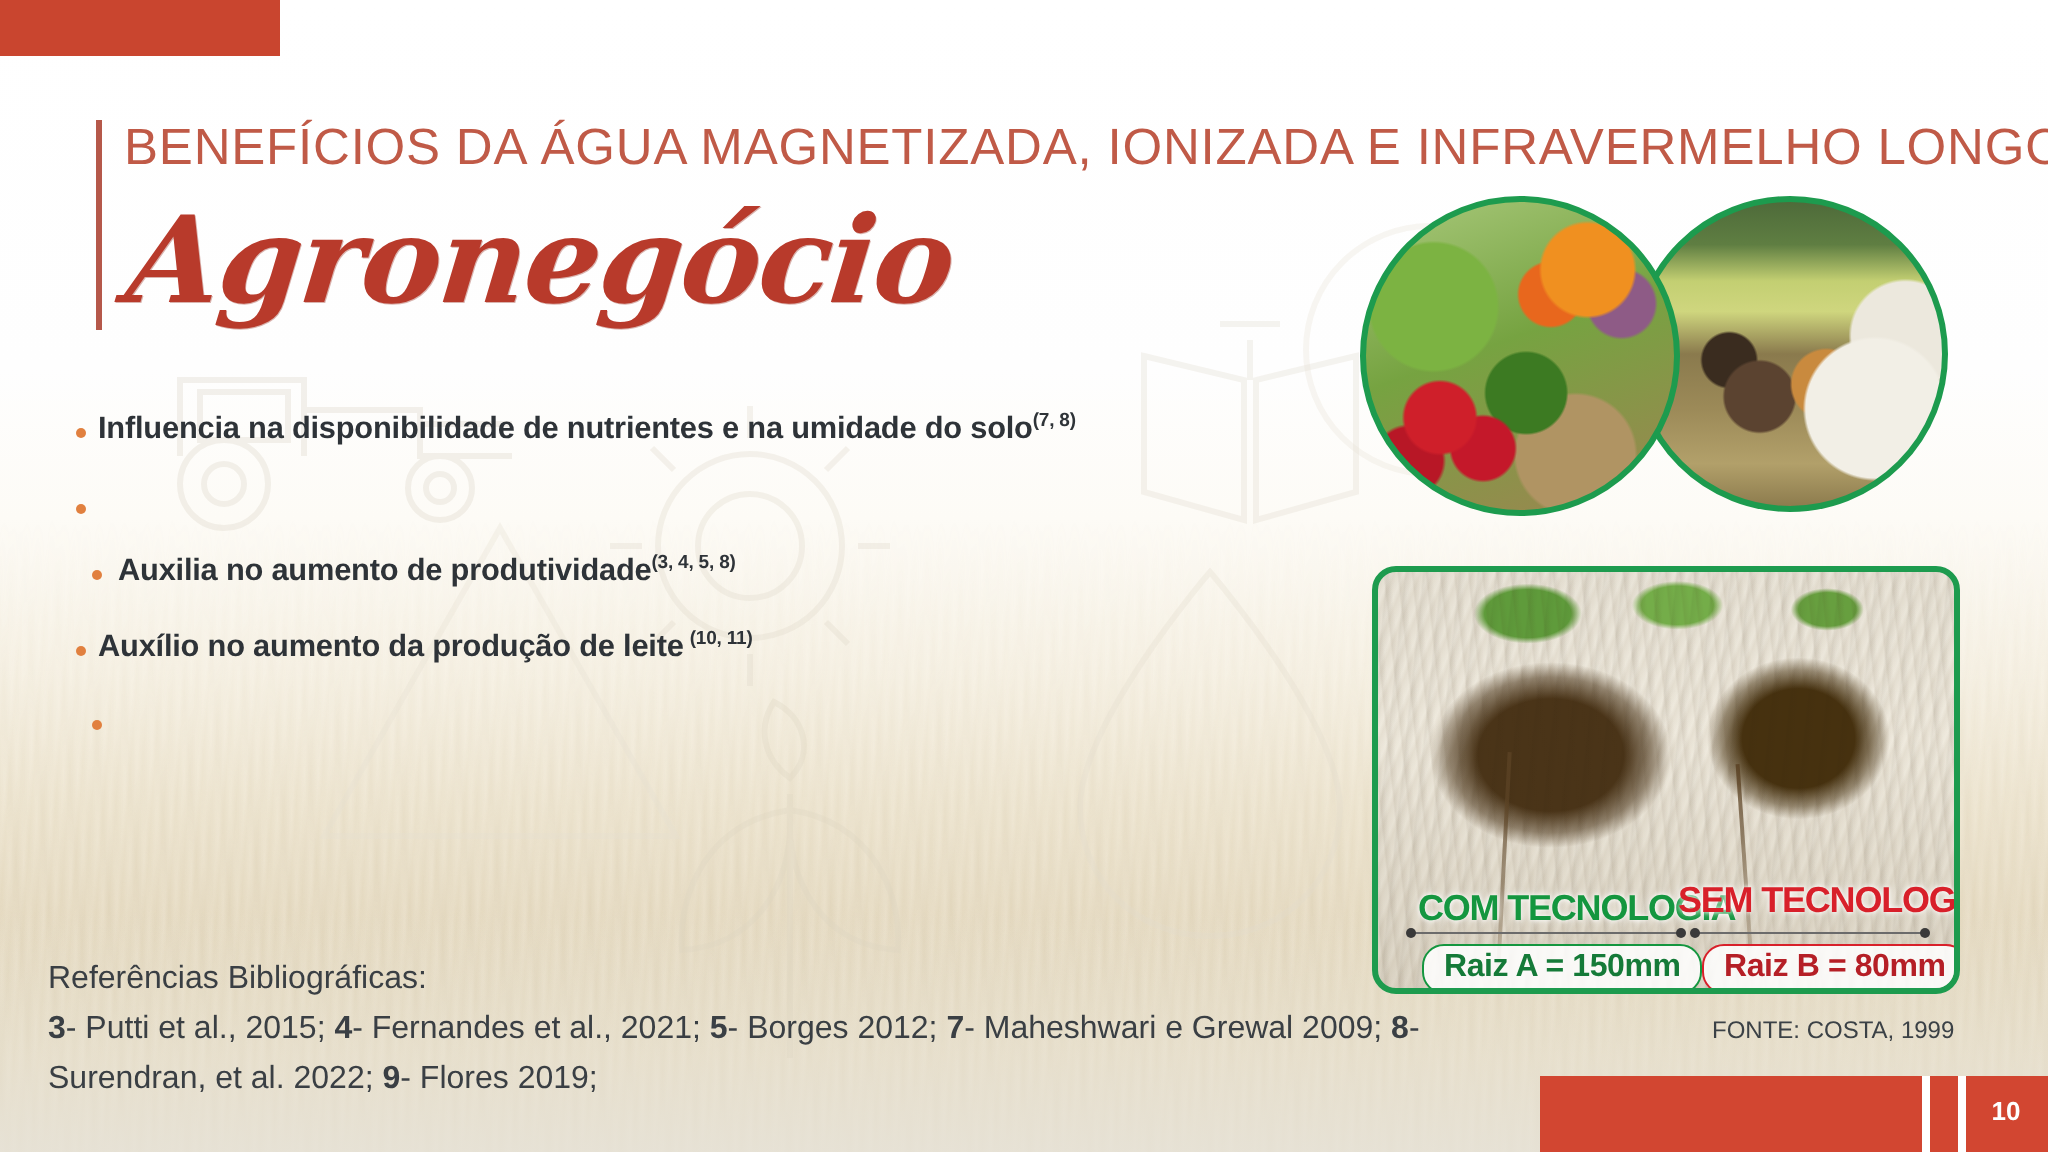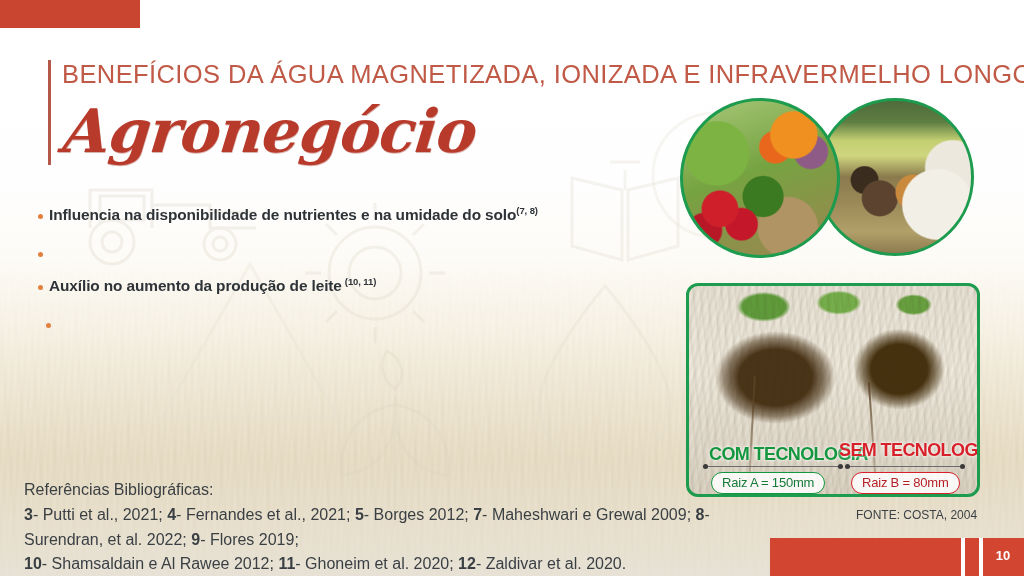--- a/index.html
+++ b/index.html
@@ -283,22 +283,22 @@
   .root-measure-line::after  { right: -2px; }
   .ml-a { left: 16px; width: 136px; }
   .ml-b { left: 158px; width: 116px; }
 
   .root-pill {
     position: absolute;
     top: 186px;
     padding: 2px 10px 3px;
     border-radius: 11px;
     background: rgba(255,255,255,0.86);
-    font-size: 13px;
-    font-weight: 400;
+    font-size: 16px;
+    font-weight: 700;
     letter-spacing: -0.2px;
     white-space: nowrap;
   }
   .pill-a { left: 22px;  border: 1.5px solid #14963f; color: #157a38; }
   .pill-b { left: 162px; border: 1.5px solid #d8202a; color: #b51f26; }
 
   
   .fonte {
     position: absolute;
     left: 856px;
@@ -405,39 +405,40 @@
     <div class="bullet-row">
       <span class="bullet-dot"></span>
       <span class="bullet-text"><span>Influencia na disponibilidade de nutrientes e na umidade do solo</span><span class="bullet-sup">(7, 8)</span></span>
     </div>
 
     <div class="bullet-row">
       <span class="bullet-dot"></span>
     </div>
 
 
+    <div class="bullet-row indent">
+      <span class="bullet-dot"></span>
+      <span class="bullet-text"><span>Auxilia no aumento de produtividade</span><span class="bullet-sup">(3, 4, 5, 8)</span></span>
+    </div>
 
     <div class="bullet-row">
       <span class="bullet-dot"></span>
       <span class="bullet-text"><span>Auxílio no aumento da produção de leite</span><span class="bullet-sup spaced">(10, 11)</span></span>
     </div>
 
     <div class="bullet-row indent">
       <span class="bullet-dot"></span>
     </div>
 
   </div>
 
   <div class="refs">
     <div class="refs-title">Referências Bibliográficas:</div>
     <div class="refs-line">
-      <b>3</b><span>- Putti et al., 2021; </span><b>4</b><span>- Fernandes et al., 2021; </span><b>5</b><span>- Borges 2012; </span><b>7</b><span>- Maheshwari e Grewal 2009; </span><b>8</b><span>- Surendran, et al. 2022; </span><b>9</b><span>- Flores 2019;</span>
-    </div>
-    <div class="refs-line">
-      <b>10</b><span>- Shamsaldain e Al Rawee 2012; </span><b>11</b><span>- Ghoneim et al. 2020; </span><b>12</b><span>- Zaldivar et al. 2020.</span>
+      <b>3</b><span>- Putti et al., 2015; </span><b>4</b><span>- Fernandes et al., 2021; </span><b>5</b><span>- Borges 2012; </span><b>7</b><span>- Maheshwari e Grewal 2009; </span><b>8</b><span>- Surendran, et al. 2022; </span><b>9</b><span>- Flores 2019;</span>
     </div>
   </div>
 
   <div class="circle-photo circ-live"></div>
   <div class="circle-photo circ-veg"></div>
 
   <div class="root-panel">
     <div class="root-fiber"></div>
     <div class="root-stem stem-a"></div>
     <div class="root-stem stem-b"></div>
@@ -445,20 +446,20 @@
     <div class="root-label label-com">COM TECNOLOGIA</div>
     <div class="root-label label-sem">SEM TECNOLOGIA</div>
 
     <div class="root-measure-line ml-a"></div>
     <div class="root-measure-line ml-b"></div>
 
     <div class="root-pill pill-a">Raiz A = 150mm</div>
     <div class="root-pill pill-b">Raiz B = 80mm</div>
   </div>
 
-  <div class="fonte">FONTE: COSTA, 2004</div>
+  <div class="fonte">FONTE: COSTA, 1999</div>
 
   <div class="footer-bar"></div>
   <div class="footer-sep sep-1"></div>
   <div class="footer-sep sep-2"></div>
   <div class="page-num">10</div>
 
 </div>
 
 </body></html>

